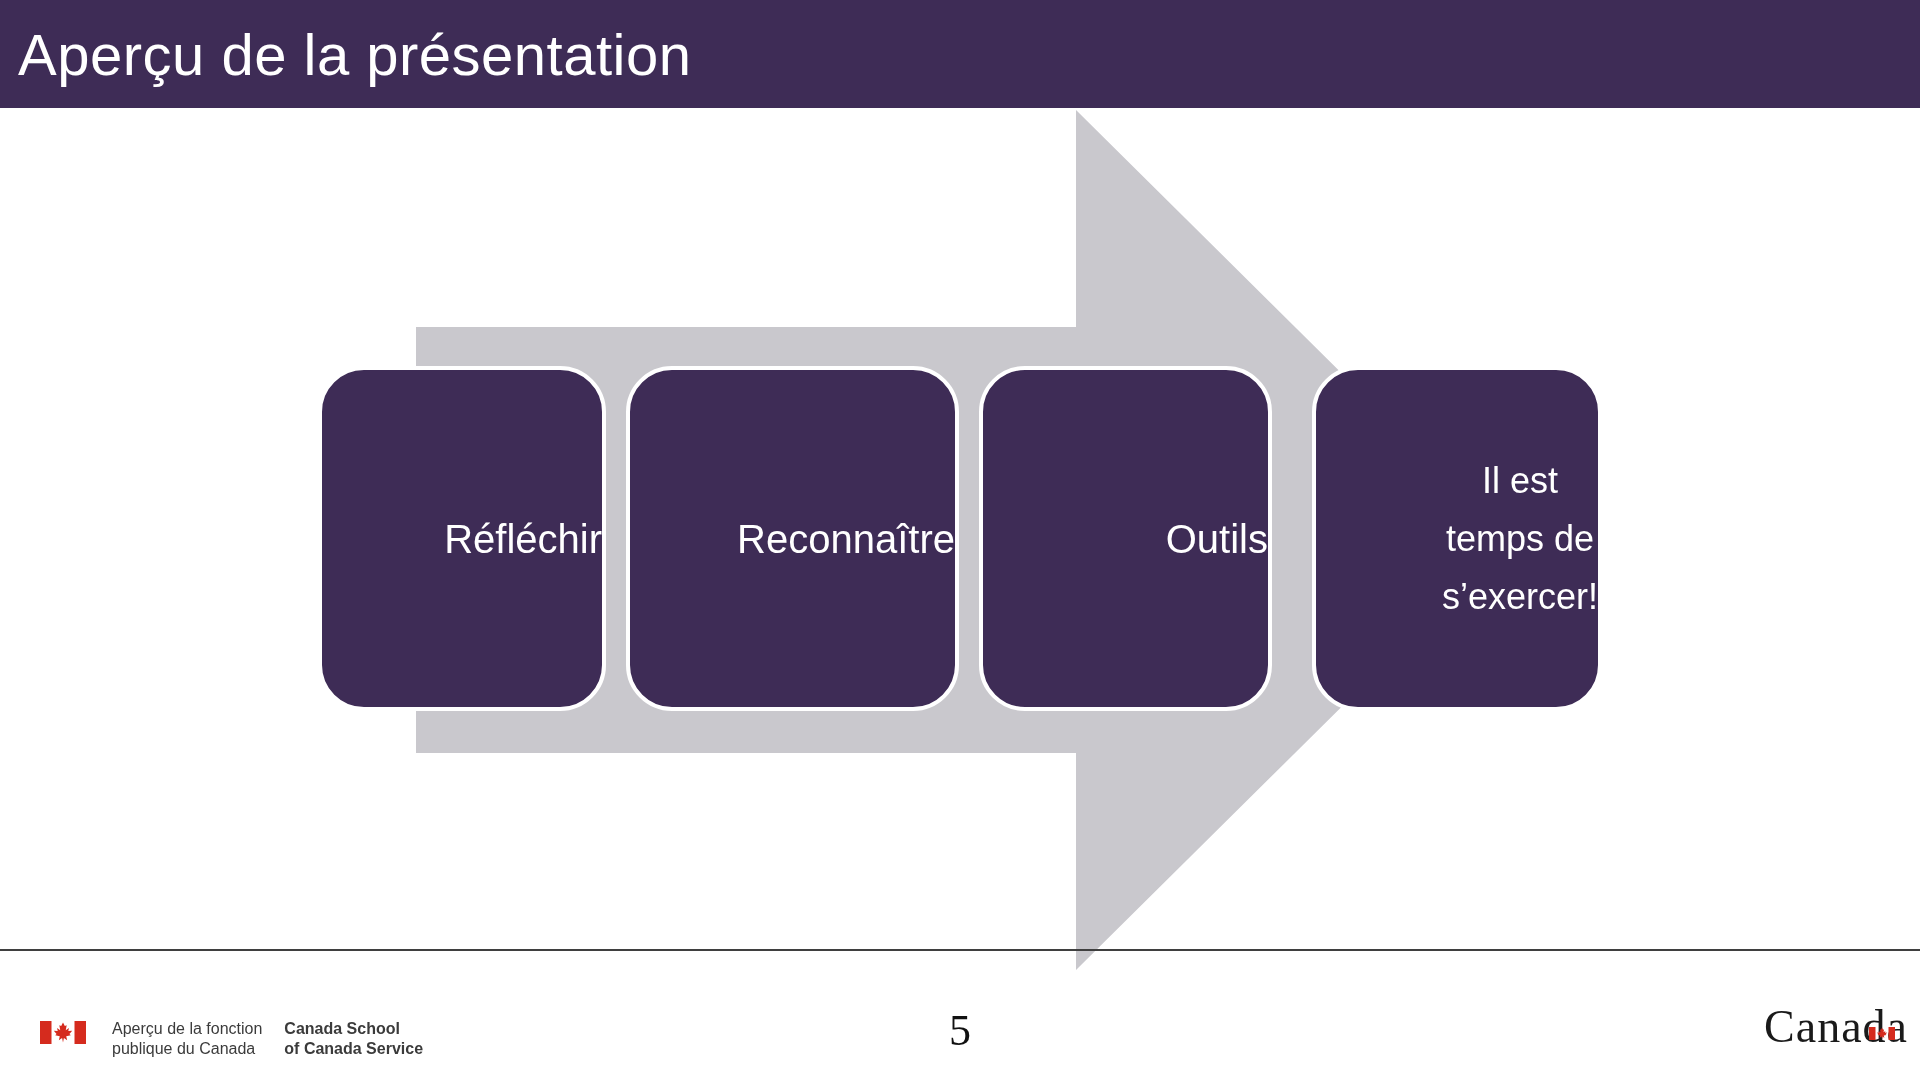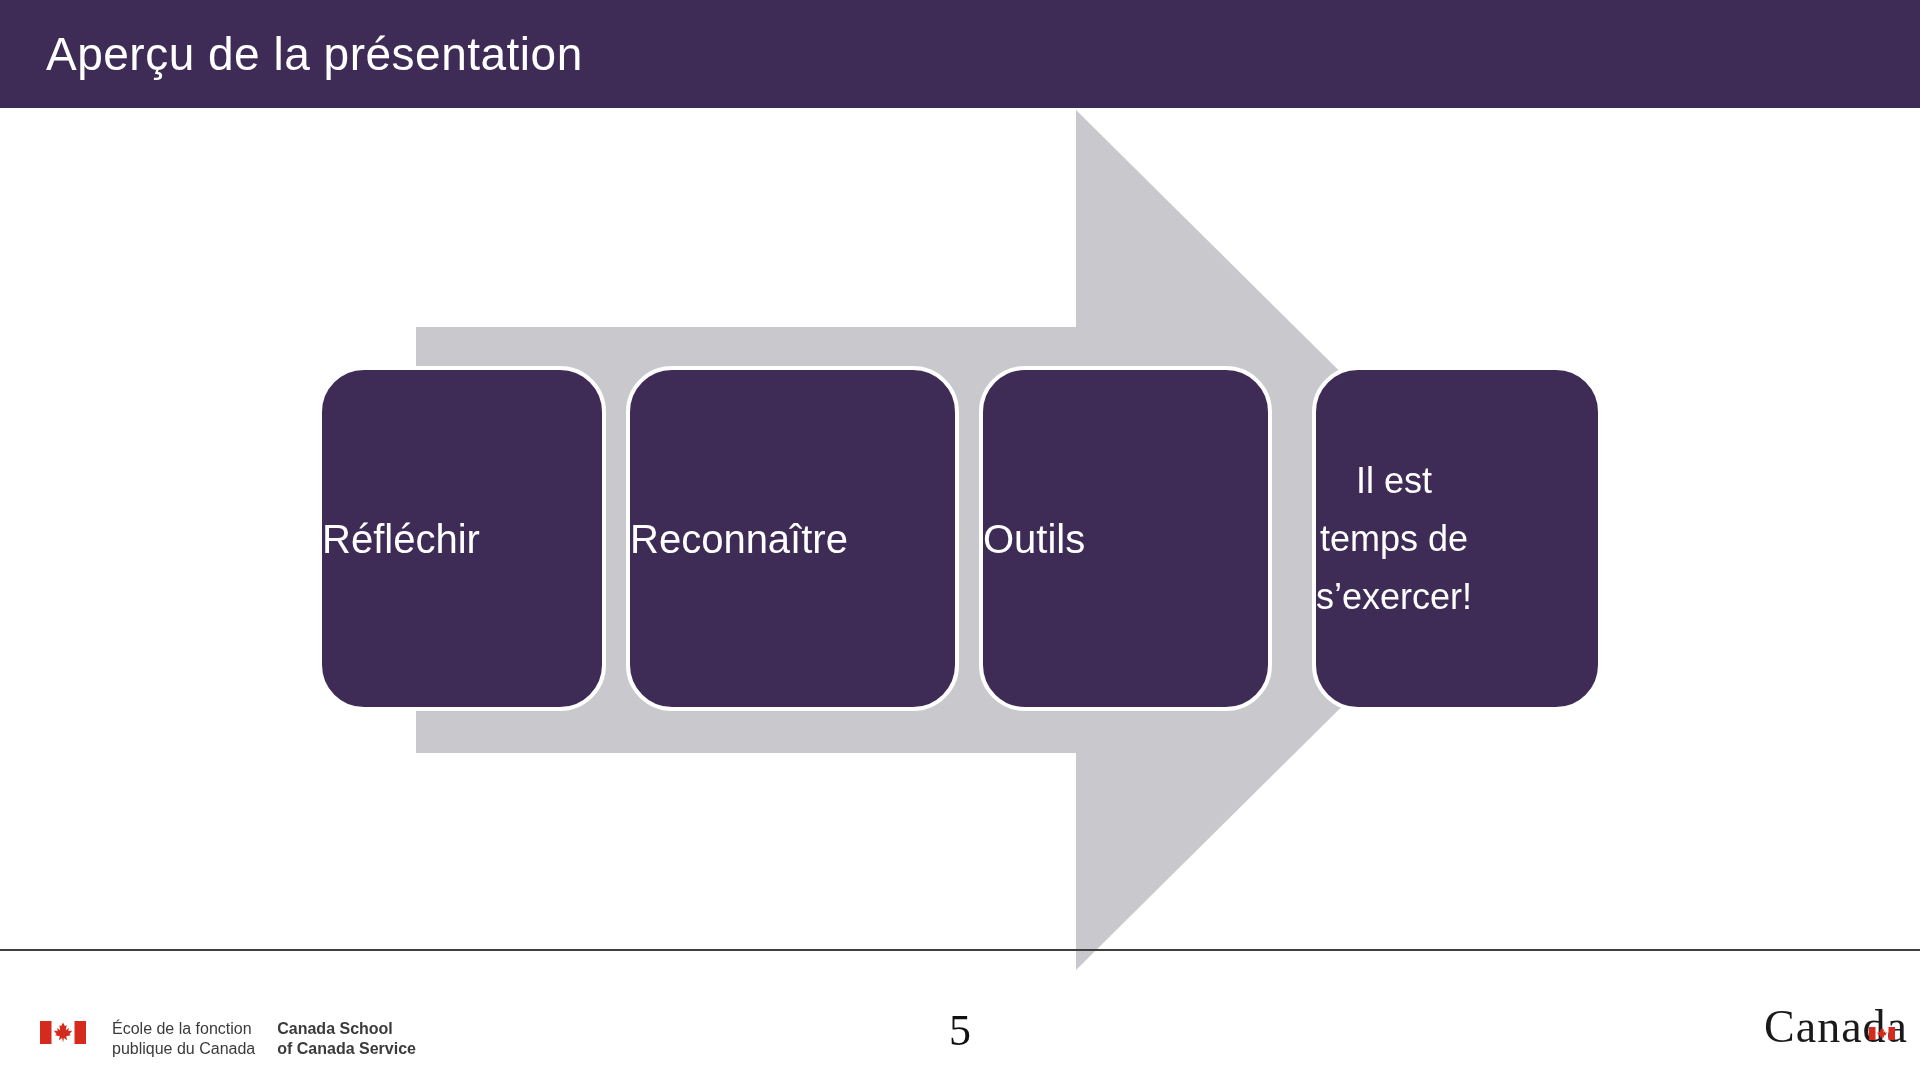--- a/index.html
+++ b/index.html
@@ -10,35 +10,35 @@
     overflow:hidden;
     font-family:"Liberation Sans", sans-serif;
   }
   
   .titlebar{
     position:absolute;left:0;top:0;width:1920px;height:108px;
     background:var(--header-bg,#3E2C56);
     display:flex;align-items:center;
   }
   .titlebar h1{
-    margin:8px;padding:0 0 0 38px;
-    font-size:46px;font-weight:400;letter-spacing:0.5px;
+    margin:0;padding:0 0 0 18px;
+    font-size:58px;font-weight:400;letter-spacing:0.5px;
     color:#ffffff;
   }
   
   .arrow-svg{position:absolute;left:0;top:0;width:1920px;height:1080px;}
   .arrow-svg polygon{fill:var(--arrow,#C9C8CD);}
   
   .step{
     position:absolute;top:366px;height:337px;
     box-sizing:content-box;
     background:var(--box-bg,#3E2C56);
     border:4px solid #ffffff;
     border-radius:46px;
-    display:flex;align-items:center;justify-content:flex-start;
+    display:flex;align-items:center;justify-content:flex-end;
     text-align:center;
     color:#ffffff;
     font-size:40px;line-height:1.2;
   }
   .step1{left:318px;width:280px;}
   .step2{left:626px;width:325px;}
   .step3{left:979px;width:285px;}
   .step4{left:1312px;width:282px;font-size:36px;line-height:58px;}
   .step .lbl{white-space:pre-line;}
   
@@ -109,21 +109,21 @@
 
     <div class="agency">
       <span class="flagwrap">
         <svg class="flag" width="46" height="23" viewBox="0 0 100 50" xmlns="http://www.w3.org/2000/svg" aria-hidden="true">
           <rect class="bar" x="0" y="0" width="25" height="50"></rect>
           <rect class="bar" x="75" y="0" width="25" height="50"></rect>
           <path class="leaf" d="M50 3 L46 11 L42 9 L44 20 L37 15 L38.5 22 L30 21 L36 28 L33 31 L43 33 L41 42 L48 37 L50 47 L52 37 L59 42 L57 33 L67 31 L64 28 L70 21 L61.5 22 L63 15 L56 20 L58 9 L54 11 Z"></path>
         </svg>
       </span>
       <div class="dept fr">
-        <div>École de la fonction</div>
+        <div>Aperçu de la fonction</div>
         <div>publique du Canada</div>
       </div>
       <div class="dept en">
         <div>Canada School</div>
         <div>of Canada Service</div>
       </div>
     </div>
 
     <div class="pagenum">5</div>
 

